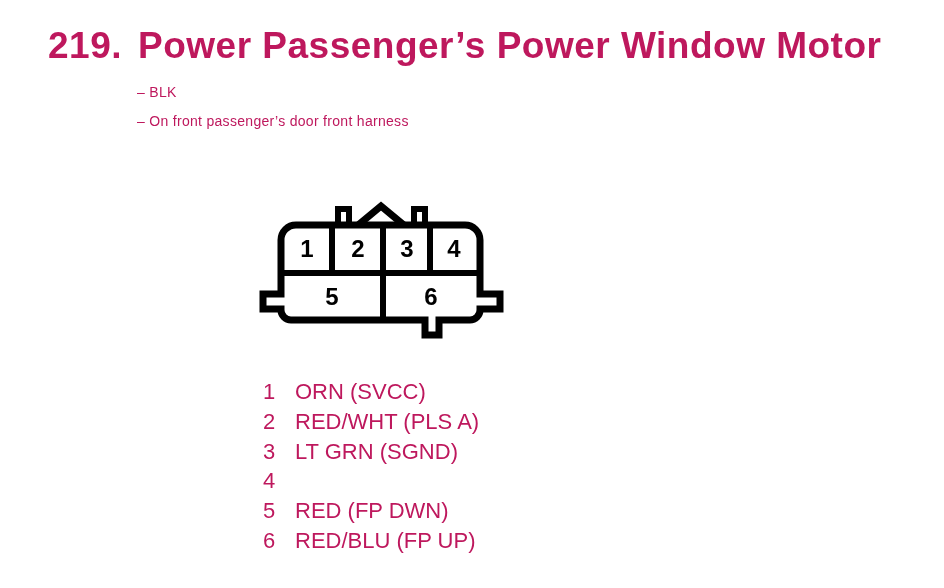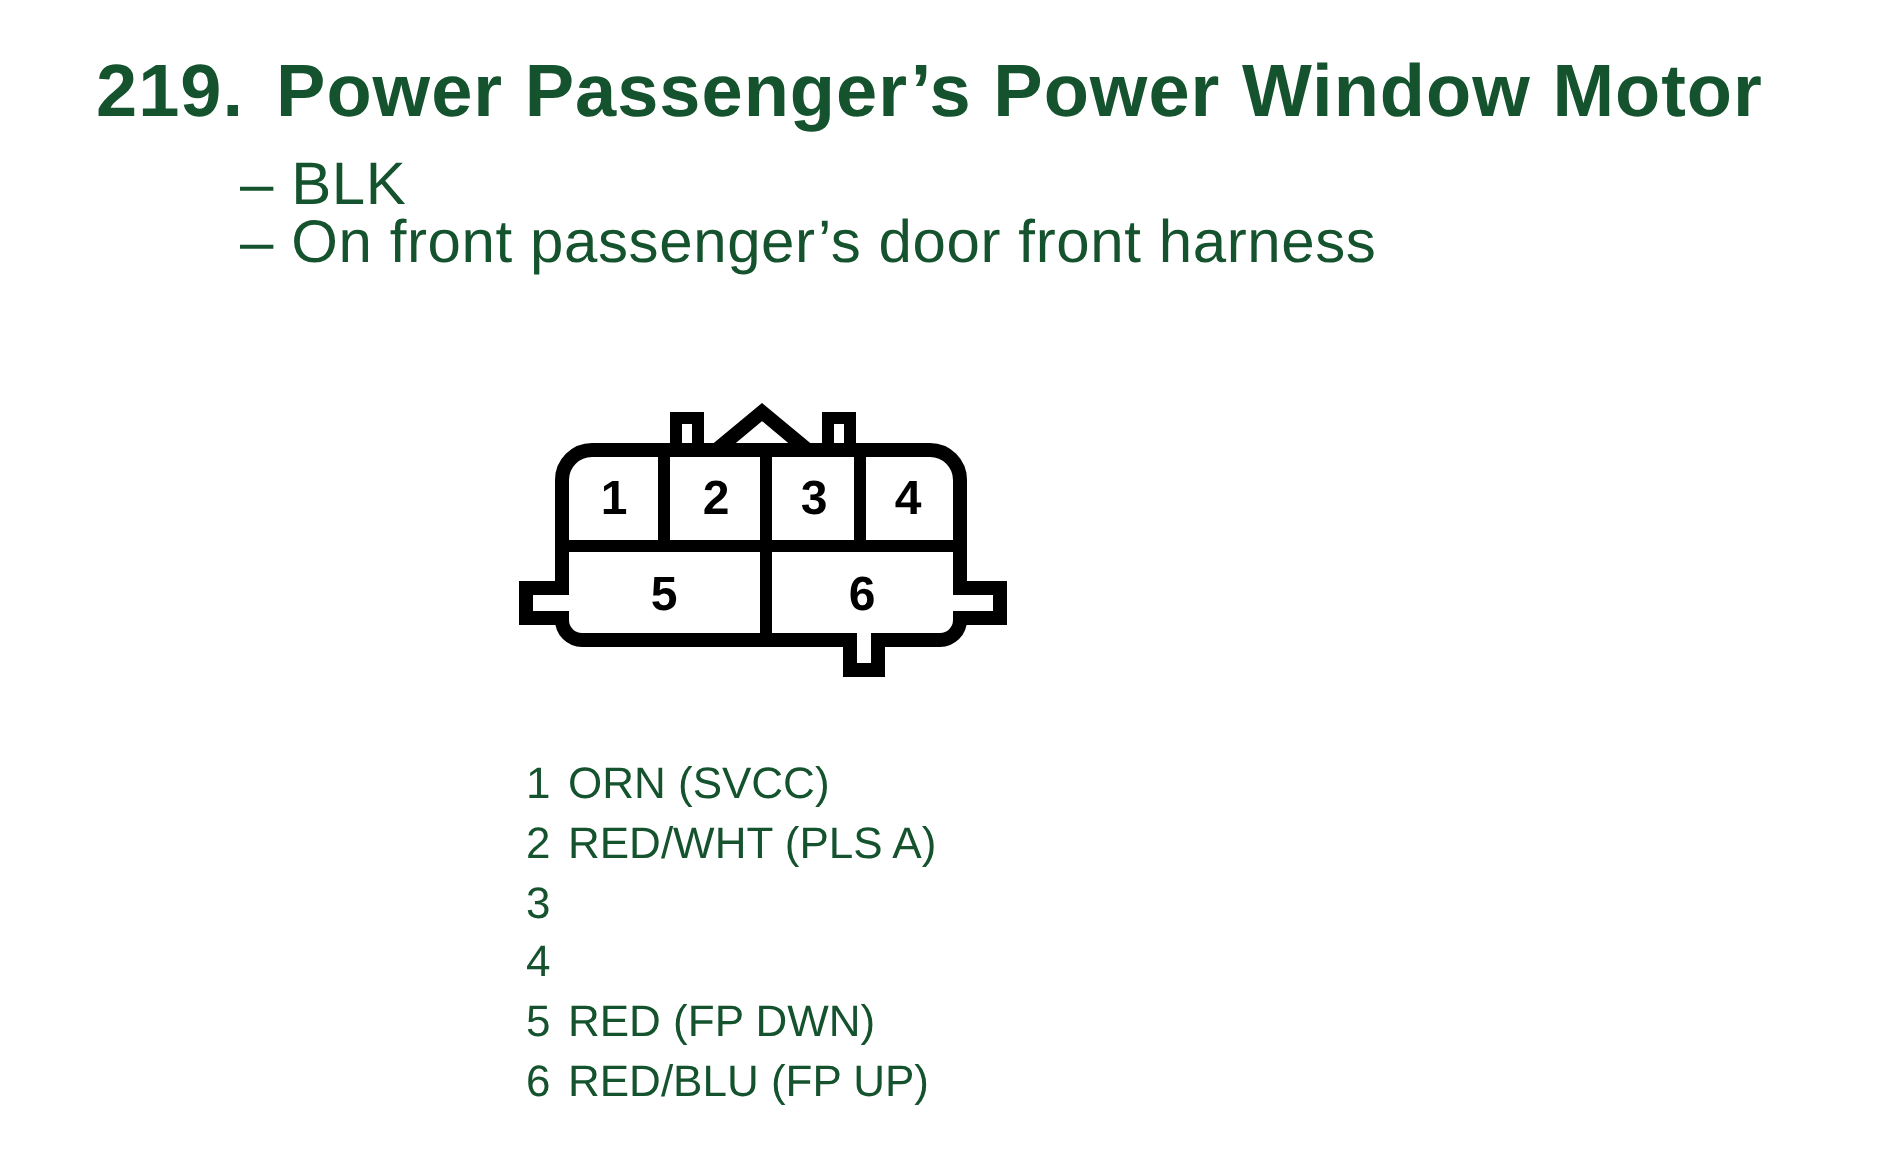--- a/index.html
+++ b/index.html
@@ -5,21 +5,21 @@
   html, body {
     margin: 0;
     padding: 0;
     background: #ffffff;
   }
   .page {
     position: relative;
     width: 944px;
     height: 588px;
     background: #ffffff;
-    color: #14532d;
+    color: #be185d;
     font-family: "Liberation Sans", sans-serif;
     overflow: hidden;
   }
 
   
   .title {
     position: absolute;
     left: 48px;
     top: 24px;
     display: flex;
@@ -27,23 +27,23 @@
     font-weight: bold;
     font-size: 37px;
     line-height: 44px;
     letter-spacing: 0.5px;
     white-space: nowrap;
   }
 
   
   .attrs {
     position: absolute;
-    left: 120px;
+    left: 137px;
     top: 78px;
-    font-size: 30px;
+    font-size: 14px;
     line-height: 29px;
     letter-spacing: 0.3px;
     white-space: nowrap;
   }
 
   
   .connector-svg {
     position: absolute;
     left: 250px;
     top: 190px;
@@ -61,21 +61,21 @@
   .pins {
     position: absolute;
     left: 263px;
     top: 377px;
     font-size: 22px;
     line-height: 29.8px;
     white-space: nowrap;
   }
   .pin-row { display: flex; }
   .pin-num { width: 13px; flex: none; }
-  .pin-label { margin-left: 8px; }
+  .pin-label { margin-left: 19px; }
 </style>
 </head>
 <body>
 
 <div class="page">
 
   <div class="title">
     <span>219.</span>
     <span>Power Passenger’s Power Window Motor</span>
   </div>
@@ -123,20 +123,21 @@
     <div class="pin-row">
       <span class="pin-num">1</span>
       <span class="pin-label">ORN (SVCC)</span>
     </div>
     <div class="pin-row">
       <span class="pin-num">2</span>
       <span class="pin-label">RED/WHT (PLS A)</span>
     </div>
     <div class="pin-row">
       <span class="pin-num">3</span>
+      <span class="pin-label">LT GRN (SGND)</span>
     </div>
     <div class="pin-row">
       <span class="pin-num">4</span>
     </div>
     <div class="pin-row">
       <span class="pin-num">5</span>
       <span class="pin-label">RED (FP DWN)</span>
     </div>
     <div class="pin-row">
       <span class="pin-num">6</span>

